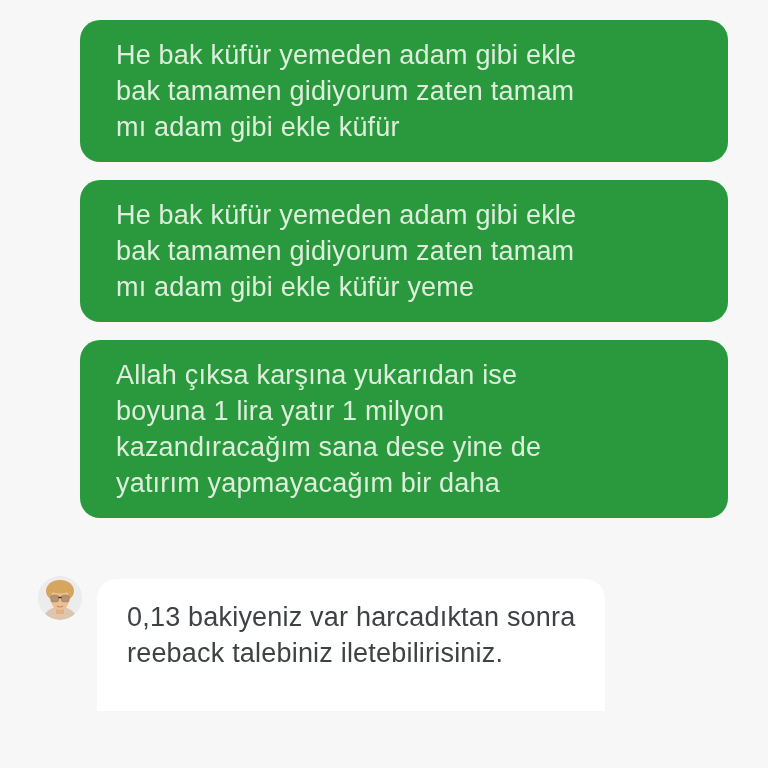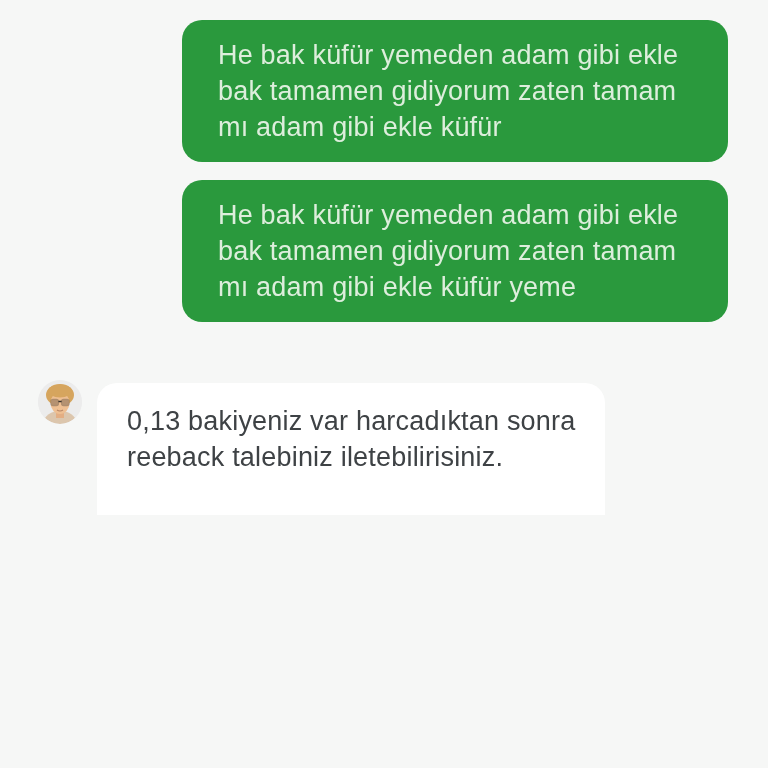--- a/index.html
+++ b/index.html
@@ -19,21 +19,21 @@
     position:relative;
     width:768px;height:768px;
     overflow:hidden;
   }
   .message-list{
     display:flex;
     flex-direction:column;
     padding-top:20px;
   }
   .msg-out{
-    width:546px;
+    width:648px;
     margin:0 40px 18px auto;
     background:var(--out-bubble);
     border-radius:20px;
     padding:17px 36px;
     color:var(--out-text);
     font-size:27px;
     line-height:36px;
     letter-spacing:0.2px;
     white-space:nowrap;
   }
@@ -71,20 +71,23 @@
 
     <div class="msg-out">
       <span>He bak küfür yemeden adam gibi ekle<br>bak tamamen gidiyorum zaten tamam<br>mı adam gibi ekle küfür</span>
     </div>
 
     <div class="msg-out">
       <span>He bak küfür yemeden adam gibi ekle<br>bak tamamen gidiyorum zaten tamam<br>mı adam gibi ekle küfür yeme</span>
     </div>
 
 
+    <div class="msg-out">
+      <span>Allah çıksa karşına yukarıdan ise<br>boyuna 1 lira yatır 1 milyon<br>kazandıracağım sana dese yine de<br>yatırım yapmayacağım bir daha</span>
+    </div>
 
     <div class="incoming-row">
       <div class="avatar">
         <svg viewBox="0 0 44 44">
           <defs>
             <clipPath id="avclip">
                 <circle cx="22" cy="22" r="22"></circle>
               </clipPath>
           </defs>
           <g clip-path="url(#avclip)">

